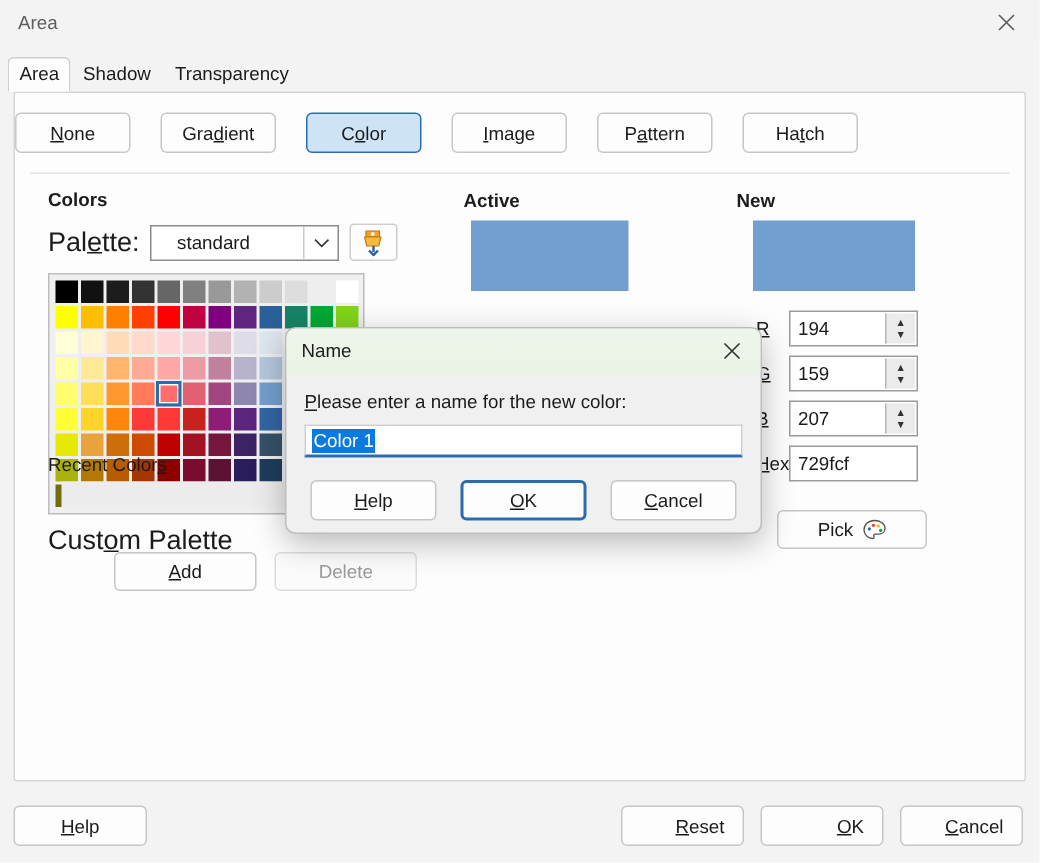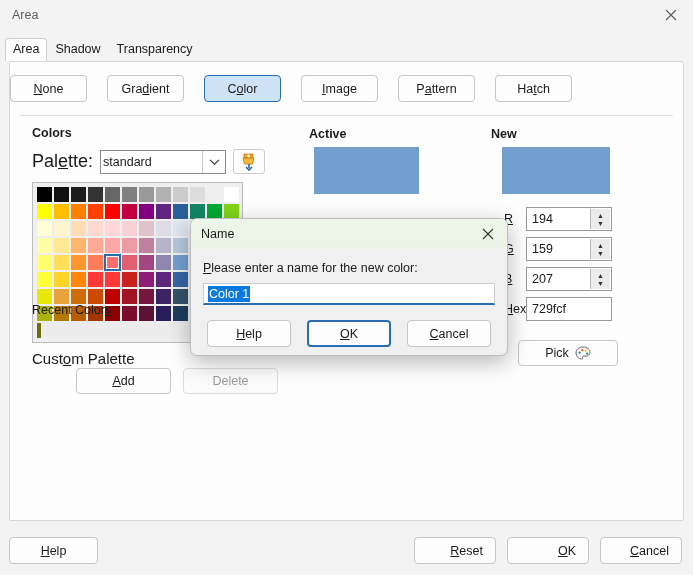--- a/index.html
+++ b/index.html
@@ -90,21 +90,21 @@
   
   #colors-sec { position:absolute; left:22px; top:64px; width:250px; }
   .sec-title { font-weight:bold; font-size:12.5px; margin-bottom:9px; }
   #palette-row { display:flex; align-items:center; gap:7px; }
   #palette-label { font-size:18px; }
   #palette-select {
     width:126px; height:24px;
     border:1px solid #8a8a8a; background:#ffffff;
     display:flex; align-items:center;
     position:relative; font-size:12.5px;
-    padding-left:2px;
+    padding-left:17px;
   }
   #palette-select .chev {
     position:absolute; right:0; top:0; bottom:0; width:23px;
     border-left:1px solid #c9c9c9;
     display:flex; align-items:center; justify-content:center;
     color:#333; font-size:9px;
   }
   #import-btn {
     width:32px; height:25px;
     border:1px solid #cdcdcd; border-radius:3px;
@@ -127,21 +127,21 @@
     border:2px solid #2b6cb0; box-shadow: inset 0 0 0 1px #ffffff;
   }
   
   #recent-label { position:absolute; left:22px; top:241px; font-size:12.5px; }
   #recent-strip {
     position:absolute; left:31px; top:259px;
     width:207px; height:17px;
     background:#ececec;
   }
   
-  #custom-label { position:absolute; left:22px; top:288px; font-size:15px; }
+  #custom-label { position:absolute; left:22px; top:288px; font-size:18px; }
   #custom-btns { position:absolute; left:31px; top:306px; display:flex; gap:12px;margin-left:35px; }
   #custom-btns .btn { width:95px; min-width:95px; height:26px; }
   
   #active-label { position:absolute; left:299px; top:65px; font-weight:bold; font-size:12.5px; }
   #new-label    { position:absolute; left:481px; top:65px; font-weight:bold; font-size:12.5px; }
   #active-swatch { position:absolute; left:304px; top:85px; width:105px; height:47px; }
   #new-swatch    { position:absolute; left:492px; top:85px; width:108px; height:47px; }
   
   #rgbbox { position:absolute; left:494px; top:145px; width:108px; }
   .fld-row { display:flex; align-items:center; margin-bottom:6px; height:24px; }

